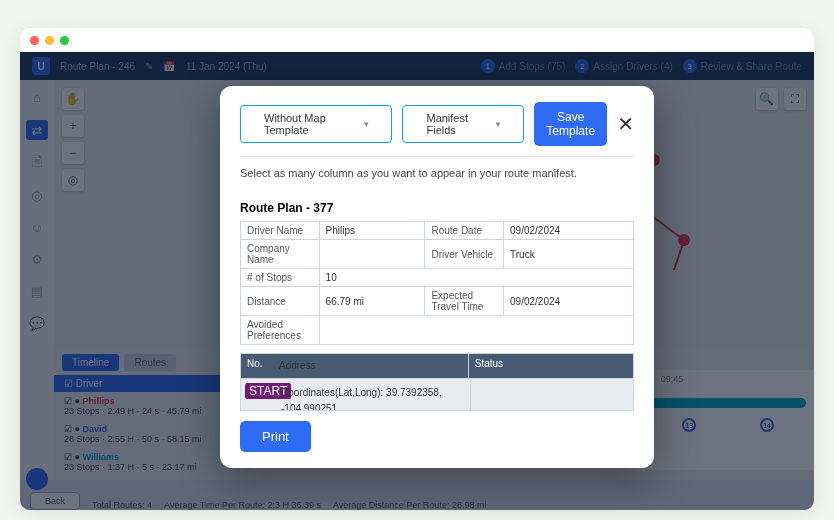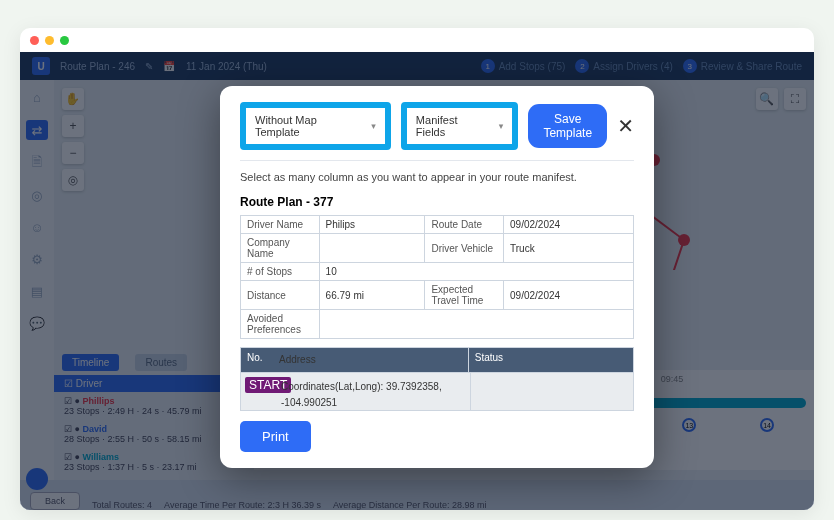--- a/index.html
+++ b/index.html
@@ -16,41 +16,41 @@
 .step-num{width:14px;height:14px;background:#2e6cf6;border-radius:50%;display:flex;align-items:center;justify-content:center;font-size:8px;color:#fff}
 .leftnav{position:absolute;top:28px;left:0;bottom:0;width:34px;background:#f5f7fb;display:flex;flex-direction:column;align-items:center;padding-top:8px;gap:14px}
 .nav-icon{width:18px;height:18px;display:flex;align-items:center;justify-content:center;color:#9aabbf;font-size:13px}
 .nav-icon.active{background:#2e6cf6;color:#fff;border-radius:3px;padding:3px;width:22px;height:20px}
 .map-area{position:absolute;top:28px;left:34px;right:0;bottom:0;background:#e8eef2}
 .map-ctrl{position:absolute;top:8px;left:8px;display:flex;flex-direction:column;gap:5px}
 .map-btn{width:22px;height:22px;background:#fff;border-radius:3px;display:flex;align-items:center;justify-content:center;font-size:12px;box-shadow:0 1px 3px rgba(0,0,0,0.2);color:#555}
 .map-right{position:absolute;top:8px;right:8px;display:flex;gap:6px}
 .routes{position:absolute;top:40px;right:20px;bottom:40px;width:200px;pointer-events:none}
 .timeline{position:absolute;bottom:0;left:0;right:0;height:160px;background:#ecf1f6}
-.tl-tabs{display:flex;gap:16px;padding:4px 8px}
+.tl-tabs{display:flex;gap:5px;padding:4px 8px}
 .tab{padding:3px 10px;font-size:10px;background:#2e6cf6;color:#fff;border-radius:3px}
 .tab.off{background:#c8d4e3;color:#5a6b82}
 .driver-bar{background:#2e6cf6;color:#fff;font-size:10px;padding:3px 10px}
 .driver-row{padding:4px 10px;font-size:9px;color:#445}
 .driver-row .nm{font-weight:bold;color:#e34}
 .tl-right{position:absolute;top:20px;left:200px;right:0;bottom:40px;background:#fff}
 .tl-times{display:flex;justify-content:space-around;font-size:9px;color:#888;padding:4px}
 .tl-line{height:10px;margin:10px 8px;background:linear-gradient(to right,#e34 0 40%,#2e6cf6 40% 70%,#0ac 70% 100%);border-radius:5px;position:relative}
 .tl-dots{display:flex;justify-content:space-around;margin:6px 8px}
 .stop-dot{width:14px;height:14px;border:2px solid #2e6cf6;border-radius:50%;background:#fff;font-size:7px;display:flex;align-items:center;justify-content:center}
 .bottom-bar{position:absolute;bottom:0;left:0;right:0;height:30px;background:#d9e3ef;display:flex;align-items:flex-end;padding:0 10px;gap:12px;font-size:9px;color:#556}
 .share-btn{position:absolute;right:10px;bottom:5px;background:#2e6cf6;color:#fff;padding:4px 10px;border-radius:4px;font-size:9px}
 
 .modal{position:absolute;top:58px;left:200px;right:160px;bottom:42px;background:#fff;border-radius:12px;box-shadow:0 10px 40px rgba(0,0,0,0.4);padding:16px 20px;z-index:100;display:flex;flex-direction:column}
 .modal-top{display:flex;align-items:center;gap:10px;padding-bottom:10px;border-bottom:1px solid #e3e7ed}
-.select{border:6px solid #0ea5e9;border-radius:4px;padding:6px 9px;font-size:11px;color:#333;display:flex;align-items:center;gap:14px;cursor:pointer}
+.select{border:1px solid #0ea5e9;border-radius:4px;padding:6px 23px;font-size:11px;color:#333;display:flex;align-items:center;gap:6px;cursor:pointer}
 .chev{font-size:9px;color:#888}
-.save-btn{background:#2e6cf6;color:#fff;border:none;padding:8px 2px;border-radius:11px;font-size:12px;font-weight:500;cursor:pointer}
+.save-btn{background:#2e6cf6;color:#fff;border:none;padding:8px 2px;border-radius:5px;font-size:12px;font-weight:500;cursor:pointer}
 .close-x{margin-left:auto;font-size:20px;color:#333;cursor:pointer;font-weight:300}
-.desc{font-size:11px;color:#444;margin:10px 0 12px}
+.desc{font-size:11px;color:#444;margin:10px 0 22px}
 .plan-title{font-size:12px;font-weight:bold;margin-bottom:6px}
 .info-tbl{width:100%;border-collapse:collapse;font-size:10px}
 .info-tbl td{border:1px solid #cdd5df;padding:3px 6px;color:#333}
 .info-tbl td.lbl{color:#555;width:20%}
 .manifest{flex:1;overflow:auto;border:1px solid #cdd5df;margin-top:8px;font-size:10px}
 .mhead{background:#475b75;color:#fff;display:flex;font-size:10px}
 .mhead .c-no{width:32px;padding:4px 6px}
 .mhead .c-addr{flex:1.2;padding:4px 6px}
 .mhead .c-stat{flex:1;padding:4px 6px}
 .mrow{display:flex;border-top:1px solid #cdd5df}

